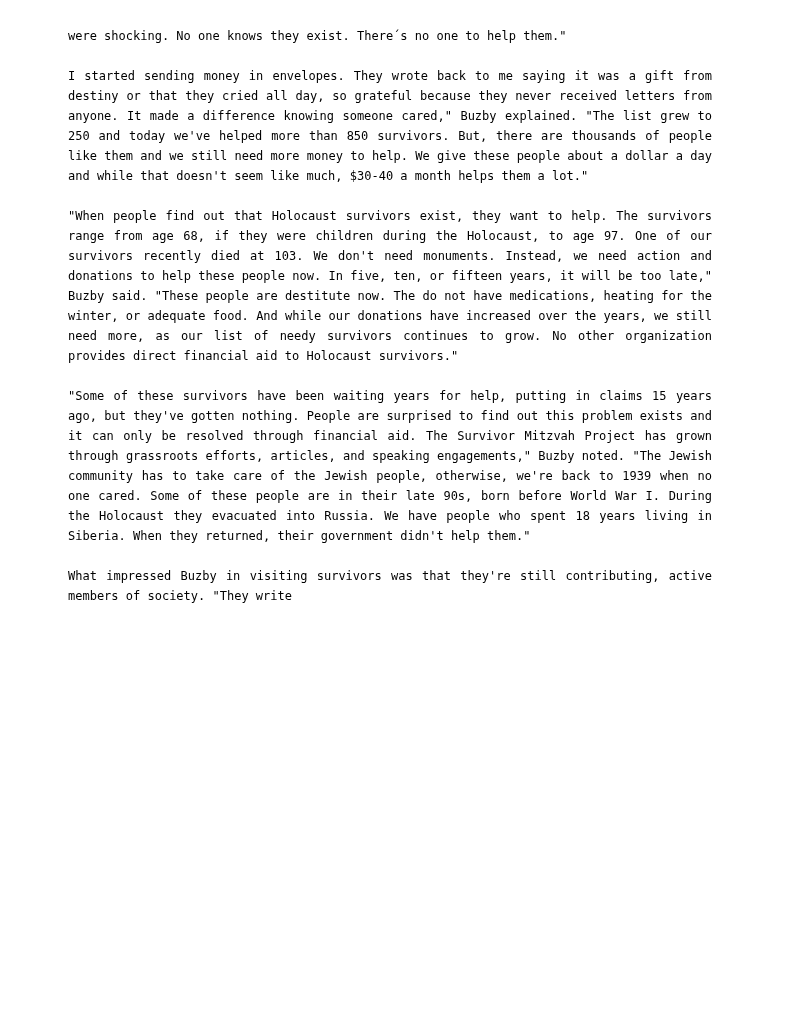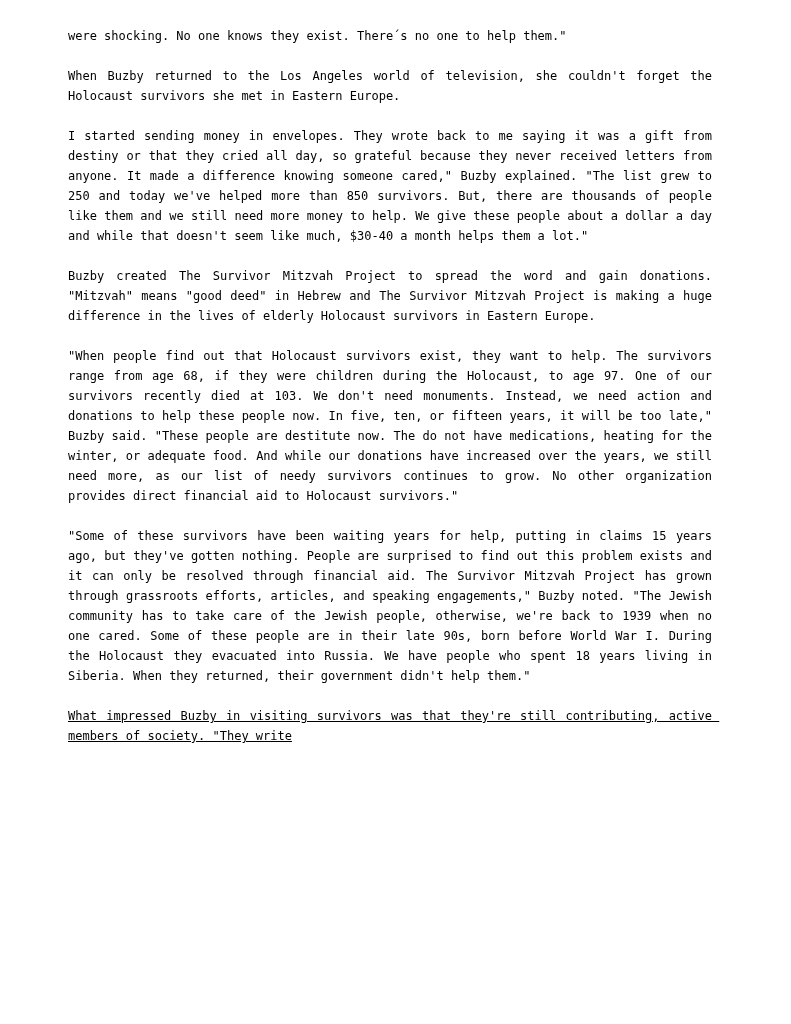--- a/index.html
+++ b/index.html
@@ -36,29 +36,26 @@
     text-justify: inter-word;
     white-space: pre-wrap;
     word-spacing: 0px;
     letter-spacing: 0px;
     -moz-hyphens: none;
     hyphens: none;
   }
   
   p.para:last-child {
     margin-bottom: 0;
-    text-decoration: underline;
   }
 </style>
 </head>
 <body>
 
 <div class="page">
   <div class="doc-body">
     <p class="para">were shocking. No one knows they exist. There´s no one to help them."</p>
-    <p class="para">When Buzby returned to the Los Angeles world of television, she couldn't forget the Holocaust survivors she met in Eastern Europe.</p>
     <p class="para">I started sending money in envelopes. They wrote back to me saying it was a gift from destiny or that they cried all day, so grateful because they never received letters from anyone. It made a difference knowing someone cared," Buzby explained. "The list grew to 250 and today we've helped more than 850 survivors. But, there are thousands of people like them and we still need more money to help. We give these people about a dollar a day and while that doesn't seem like much, $30-40 a month helps them a lot."</p>
-    <p class="para">Buzby created The Survivor Mitzvah Project to spread the word and gain donations. "Mitzvah" means "good deed" in Hebrew and The Survivor Mitzvah Project is making a huge difference in the lives of elderly Holocaust survivors in Eastern Europe.</p>
     <p class="para">"When people find out that Holocaust survivors exist, they want to help. The survivors range from age 68, if they were children during the Holocaust, to age 97. One of our survivors recently died at 103. We don't need monuments. Instead, we need action and donations to help these people now. In five, ten, or fifteen years, it will be too late," Buzby said. "These people are destitute now. The do not have medications, heating for the winter, or adequate food. And while our donations have increased over the years, we still need more, as our list of needy survivors continues to grow. No other organization provides direct financial aid to Holocaust survivors."</p>
     <p class="para">"Some of these survivors have been waiting years for help, putting in claims 15 years ago, but they've gotten nothing. People are surprised to find out this problem exists and it can only be resolved through financial aid. The Survivor Mitzvah Project has grown through grassroots efforts, articles, and speaking engagements," Buzby noted. "The Jewish community has to take care of the Jewish people, otherwise, we're back to 1939 when no one cared. Some of these people are in their late 90s, born before World War I. During the Holocaust they evacuated into Russia. We have people who spent 18 years living in Siberia. When they returned, their government didn't help them."</p>
     <p class="para">What impressed Buzby in visiting survivors was that they're still contributing, active members of society. "They write</p>
   </div>
 </div>
 
 </body></html>

